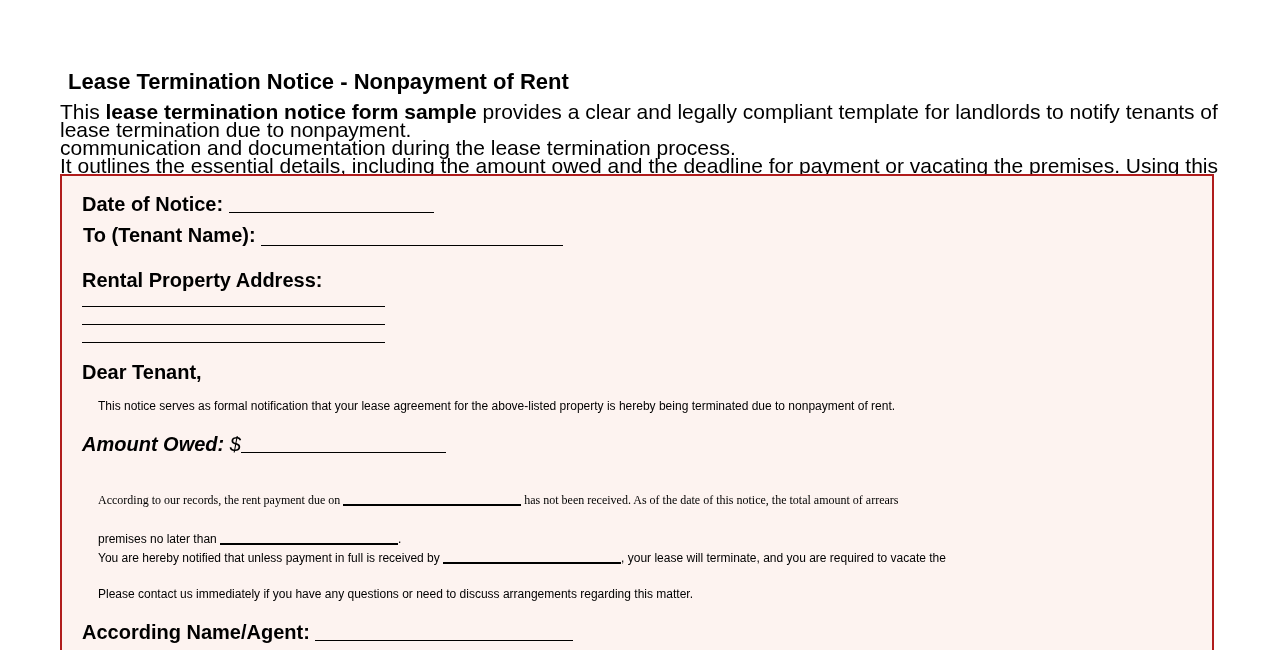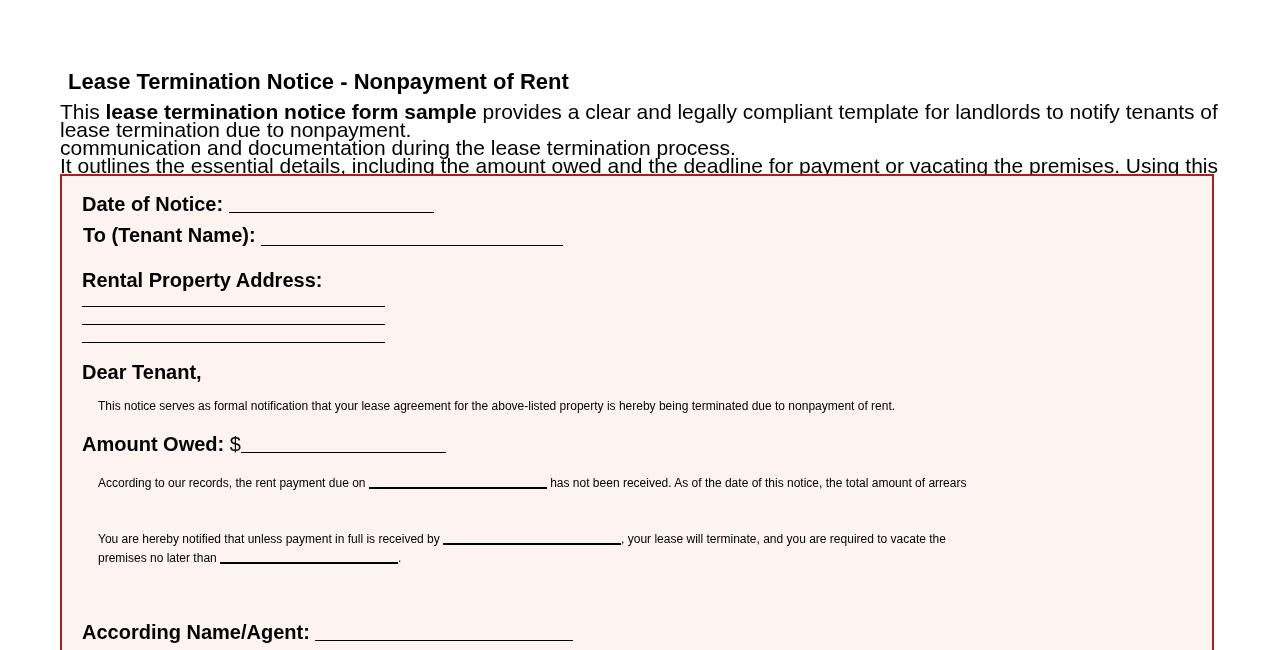--- a/index.html
+++ b/index.html
@@ -60,33 +60,34 @@
     <div class="addr" style="top:130px;"></div>
     <div class="addr" style="top:148px;"></div>
     <div class="addr" style="top:166px;"></div>
 
     <div class="line" style="top:187px;">
       <b>Dear Tenant,</b>
     </div>
 
     <div class="para" style="top:221px;">This notice serves as formal notification that your lease agreement for the above-listed property is hereby being terminated due to nonpayment of rent.</div>
 
-    <div class="line" style="top:259px;">
+    <div class="line" style="top:259px;font-style:italic;">
       <b>Amount Owed:</b>
       <span>$</span><span class="blank" style="width:205px;"></span>
     </div>
 
-    <div class="para" style="top:297px;">
+    <div class="para" style="top:314px;font-family:Liberation Serif, serif;">
       <div><span>According to our records, the rent payment due on </span><span class="blank thick" style="width:178px;"></span><span> has not been received. As of the date of this notice, the total amount of arrears</span></div>
     </div>
 
     <div class="para" style="top:353px;">
+      <div><span>premises no later than </span><span class="blank thick" style="width:178px;"></span><span>.</span></div>
       <div><span>You are hereby notified that unless payment in full is received by </span><span class="blank thick" style="width:178px;"></span><span>, your lease will terminate, and you are required to vacate the</span></div>
-      <div><span>premises no later than </span><span class="blank thick" style="width:178px;"></span><span>.</span></div>
     </div>
 
+    <div class="para" style="top:409px;">Please contact us immediately if you have any questions or need to discuss arrangements regarding this matter.</div>
 
     <div class="line" style="top:447px;">
       <b>According Name/Agent:</b>
       <span class="blank" style="width:258px;"></span>
     </div>
   </div>
 </div>
 
 </body></html>

